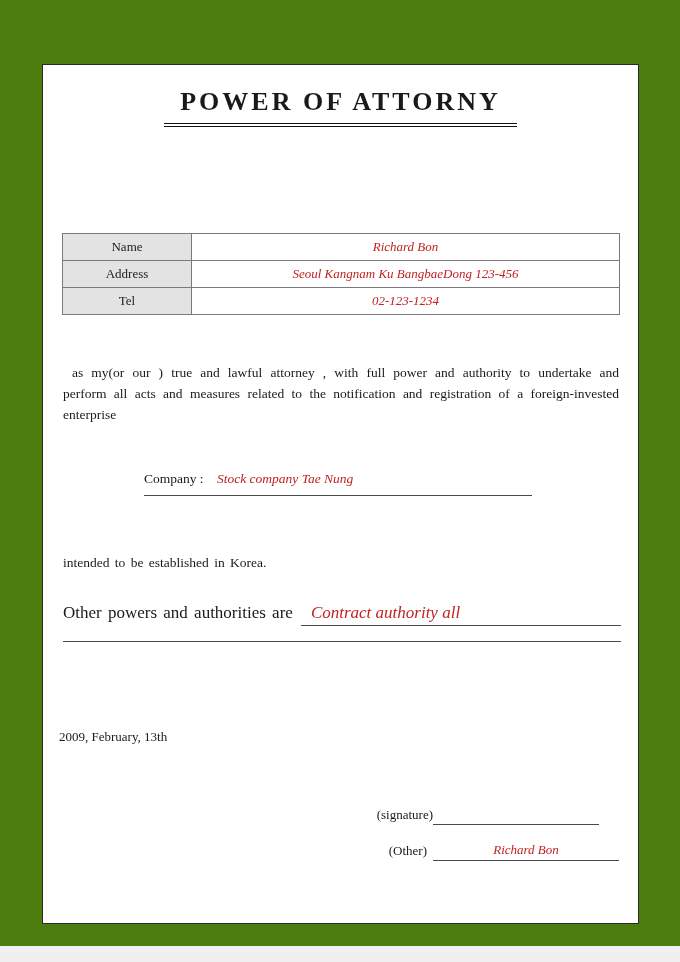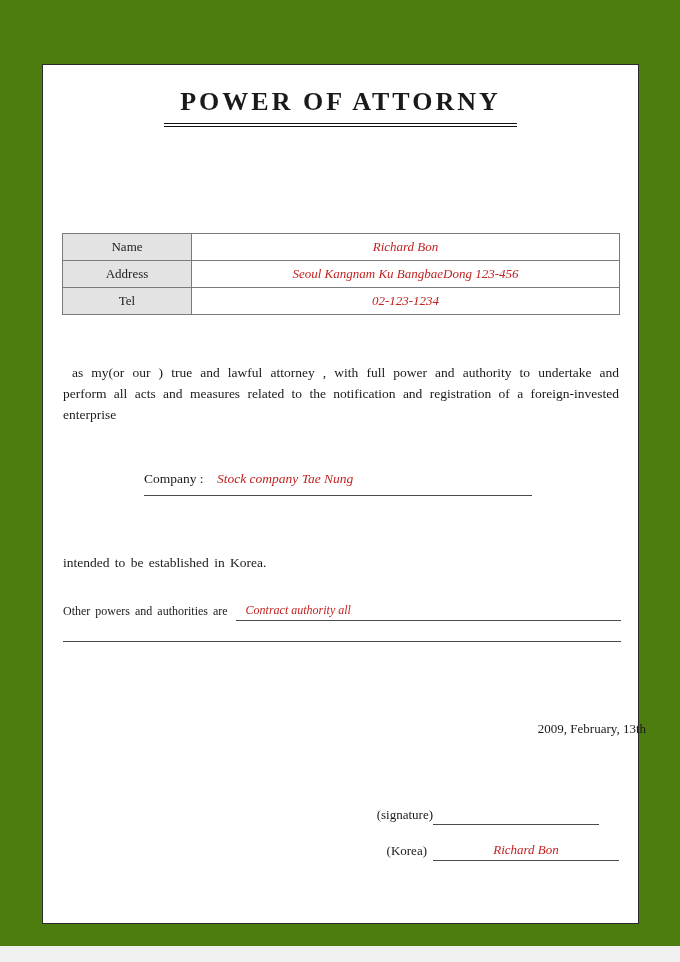--- a/index.html
+++ b/index.html
@@ -82,44 +82,44 @@
     margin-left:10px;
   }
   .korea-line{
     position:absolute;top:490px;left:20px;
     font-size:13.5px;
     word-spacing:2px;
     margin:0;
   }
   .other-row{
     position:absolute;top:538px;left:20px;width:558px;
-    display:flex;align-items:flex-end;
-    font-size:12px;
+    display:flex;align-items:flex-start;
+    font-size:17px;
     word-spacing:2px;
   }
   .other-row .label{white-space:nowrap;padding-bottom:2px;}
   .other-row .fill{
     flex:1;
     margin-left:8px;
     border-bottom:1px solid #4a4a4a;
     padding:0 0 2px 10px;
     color:#c22222;
     font-style:italic;
     word-spacing:normal;
   }
   .rule-line{
     position:absolute;top:576px;left:20px;width:558px;
     border-bottom:1px solid #4a4a4a;
     height:0;
   }
   .date-line{
     position:absolute;top:648px;left:0;width:100%;
-    text-align:right;
+    text-align:left;
     font-size:13px;
-    margin:8px;
+    margin:16px;
   }
   .sig-row{
     position:absolute;top:742px;left:20px;width:536px;
     display:flex;justify-content:flex-end;align-items:flex-end;
     font-size:13px;
   }
   .name-row{
     position:absolute;top:777px;left:20px;width:556px;
     display:flex;justify-content:flex-end;align-items:flex-end;gap:6px;
     font-size:13px;
@@ -180,19 +180,19 @@
     <div class="rule-line"></div>
 
     <p class="date-line">2009, February, 13th</p>
 
     <div class="sig-row">
       <span class="label">(signature)</span>
       <span class="underline-field sig-field"></span>
     </div>
 
     <div class="name-row">
-      <span class="label">(Korea)</span>
+      <span class="label">(Other)</span>
       <span class="underline-field name-field">Richard Bon</span>
     </div>
 
   </div>
   <div class="bottom-strip"></div>
 </div>
 
 </body></html>

